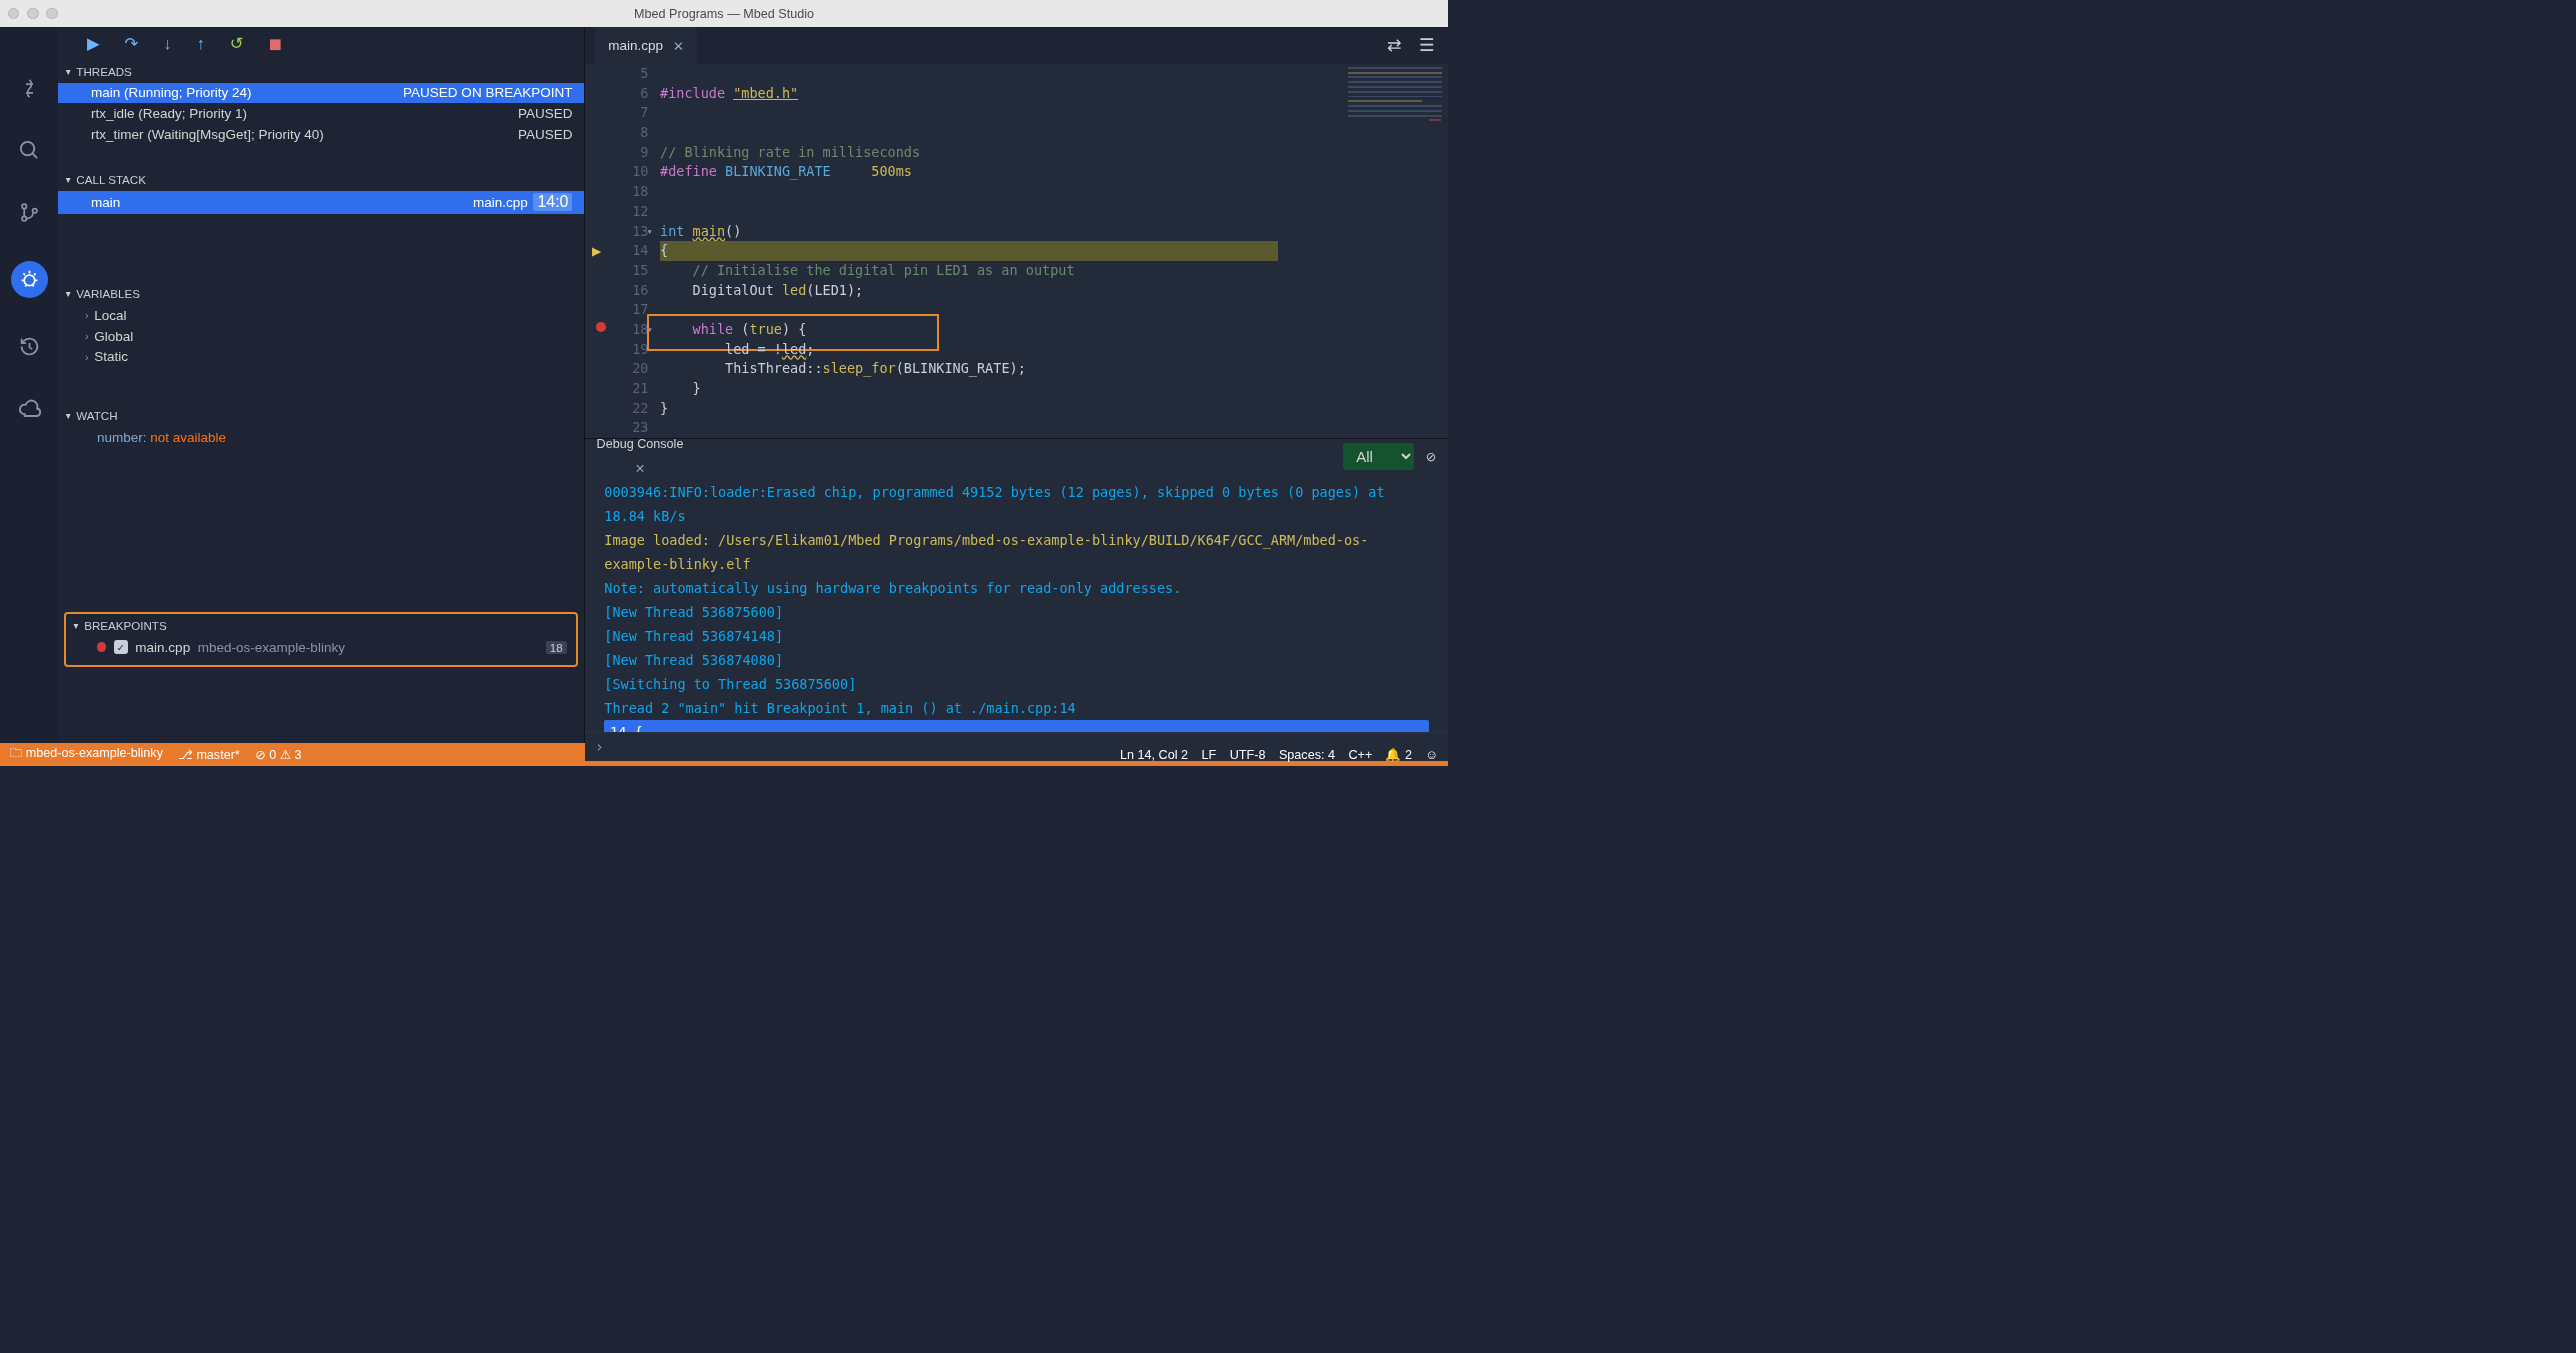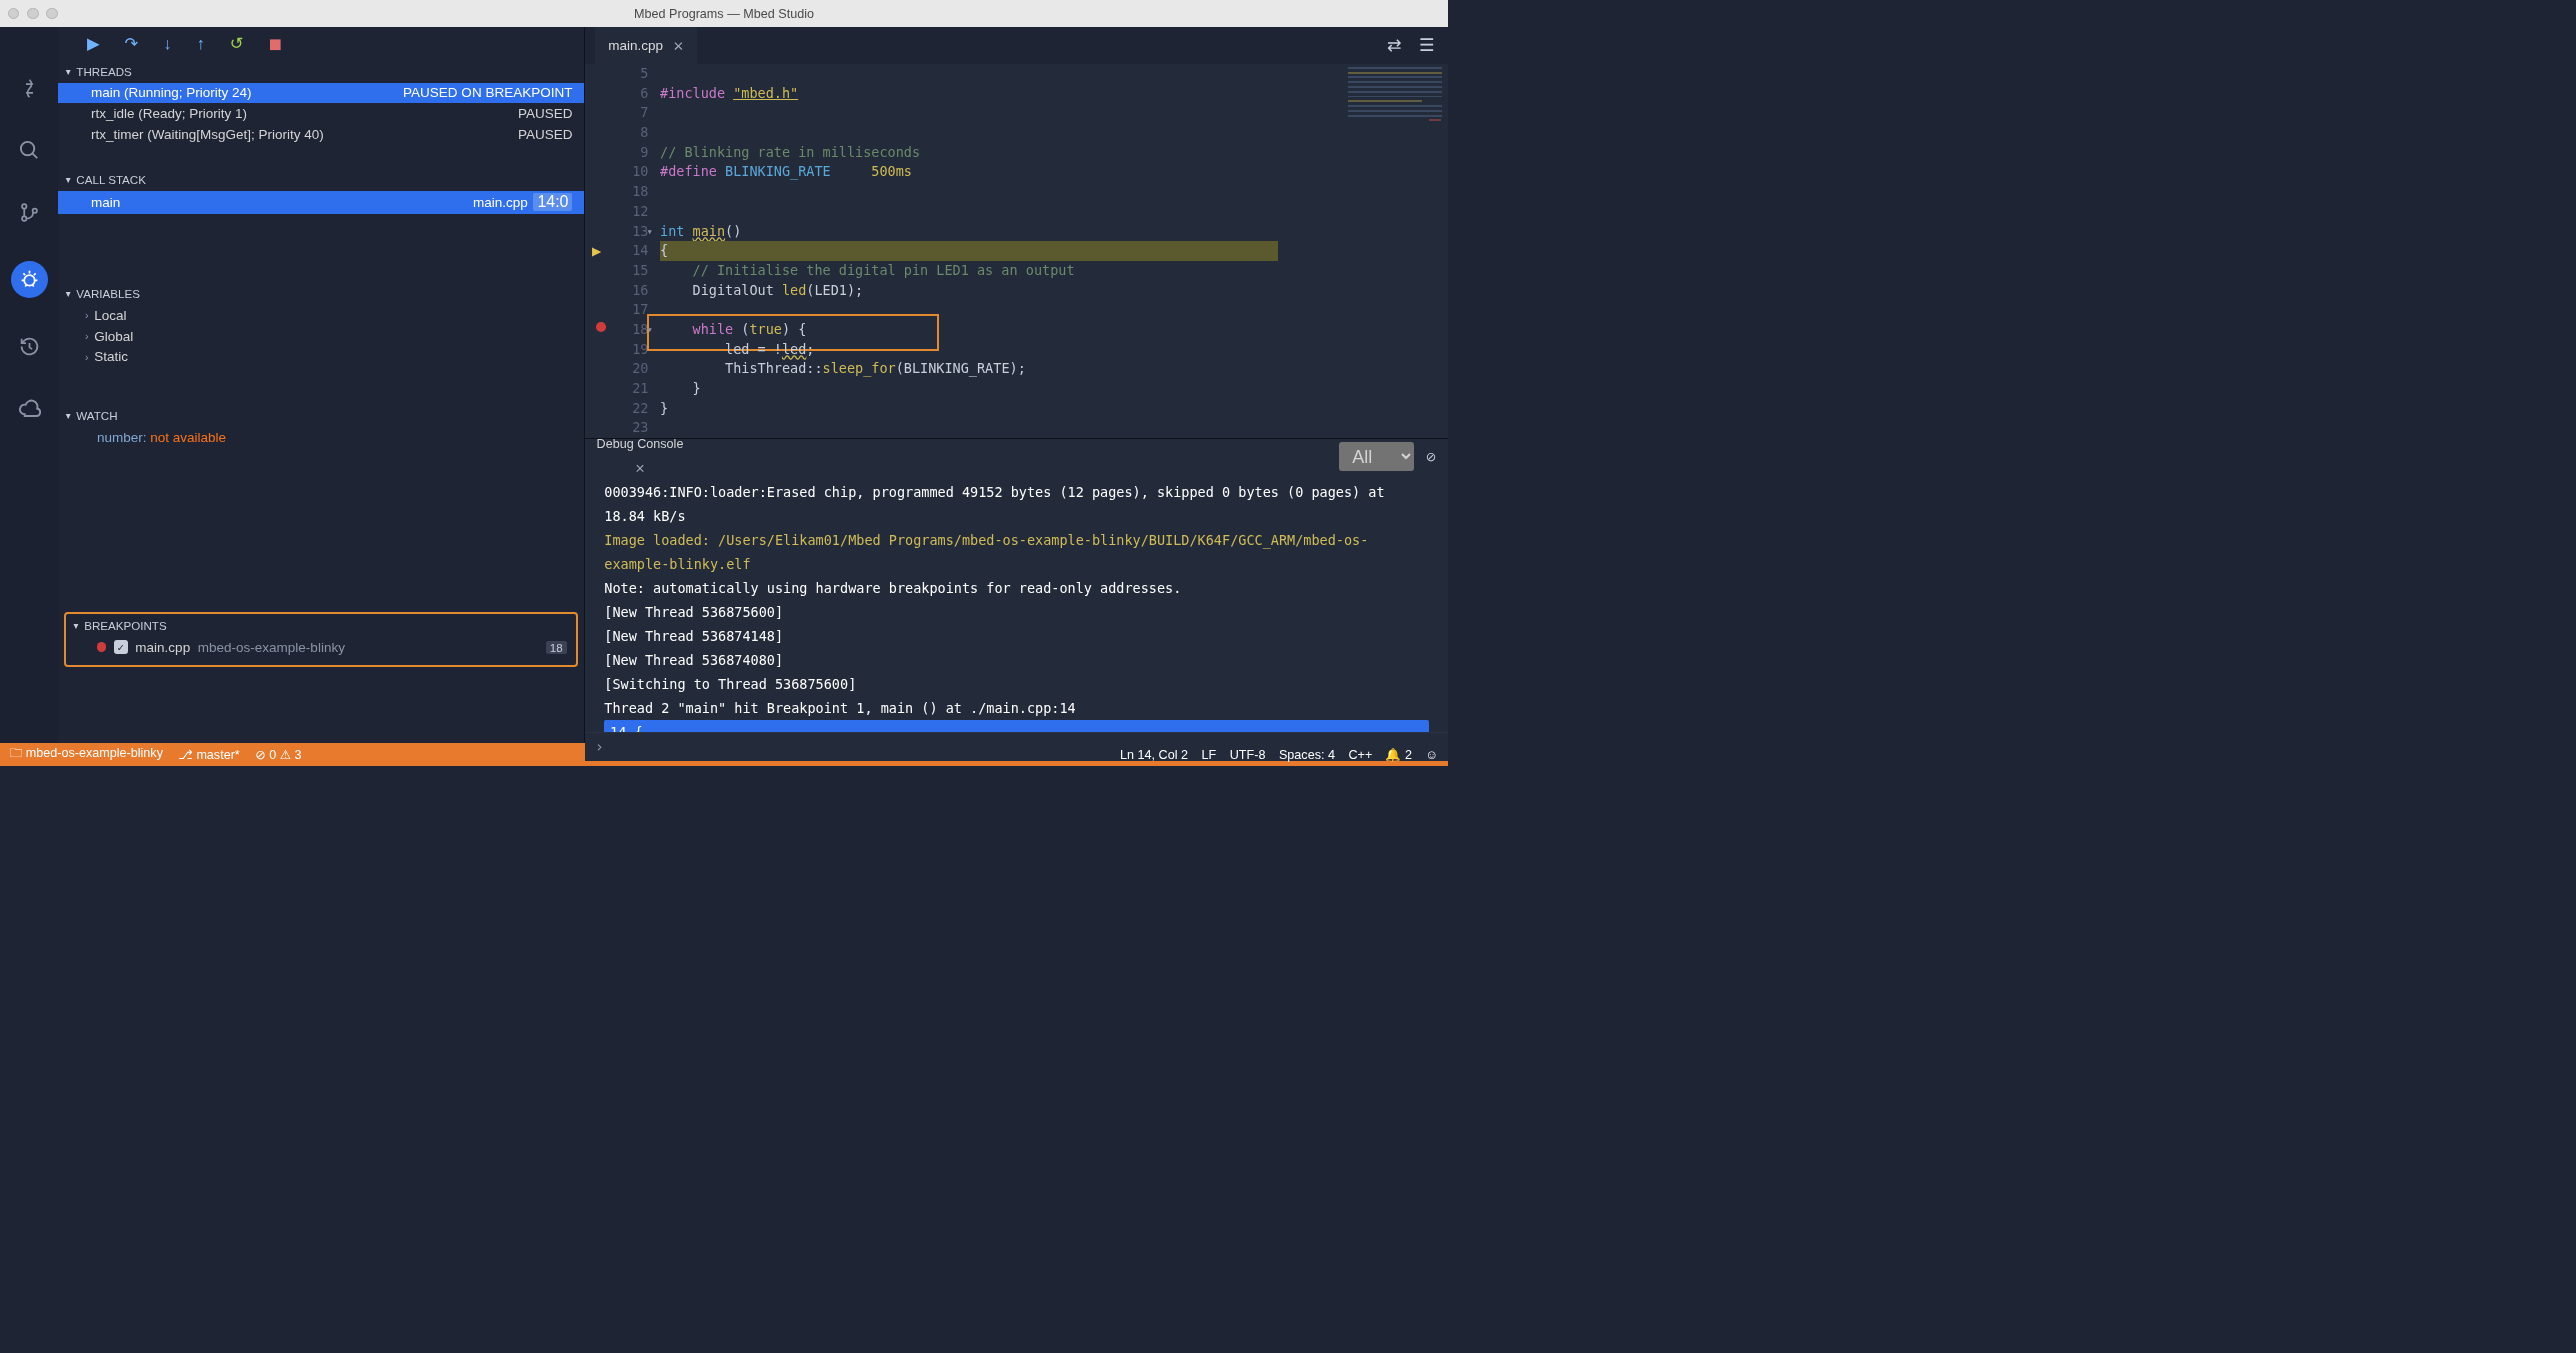--- a/index.html
+++ b/index.html
@@ -88,24 +88,24 @@
 .minimap div { height:1.9px; margin:2.9px 5.8px; background:#4a5b7a; }
 .minimap .m-hl { background:#8a8243; }
 .minimap .m-red { background:#a84444; }
 
 
 .console-wrap { height: 323px; display:flex; flex-direction:column; border-top:1px solid #0e121c; background:#232a3a; }
 .console-tabbar { height:35px; display:flex; align-items:center; padding:0 11.6px; }
 .console-tab { display:flex; align-items:center; gap:9.7px;flex-direction:column; }
 .console-tab .close { color:#9aa3b5; cursor:pointer; }
 .console-tabbar .right { margin-left:auto; display:flex; gap:11.6px; align-items:center; }
-.filter-select { background:#737373; color:#d4d4d4; border:none; padding:3.9px 25px 3.9px 9.7px; font-size:18px; border-radius:2.9px; }
+.filter-select { background:#14532d; color:#d4d4d4; border:none; padding:3.9px 25px 3.9px 9.7px; font-size:15px; border-radius:2.9px; }
 .console-body { flex:1; padding:5.8px 19.3px; font-size:13.5px; line-height:24px; overflow:hidden; }
 .console-body .y { color:#d0bc56; }
-.console-body .w { color:#ffffff; }
+.console-body .w { color:#0ea5e9; }
 .console-body .hit-line { background:#2f6fed; color:#fff; padding:0 5.8px; display:inline-block; width:100%; border-radius:1.9px; }
 .console-input { height:29px; border-top:1px solid #2b3244; display:flex; align-items:center; padding:0 9.7px; color:#8a93a6; font-size:15.4px; }
 .console-input input { background:transparent; border:none; outline:none; color:#d4d4d4; flex:1; margin-left:5.8px; }
 
 
 .statusbar { height:23px; background:#e87a2e; color:#fff; display:flex; align-items:center; padding:0 9.7px; font-size:12.6px; gap:17.4px; }
 .statusbar .left { display:flex; gap:15.4px; align-items:center; }
 .statusbar .right { margin-left:auto; display:flex; gap:13.5px; align-items:center; }
 .statusbar span { cursor:pointer; }
 </style>

